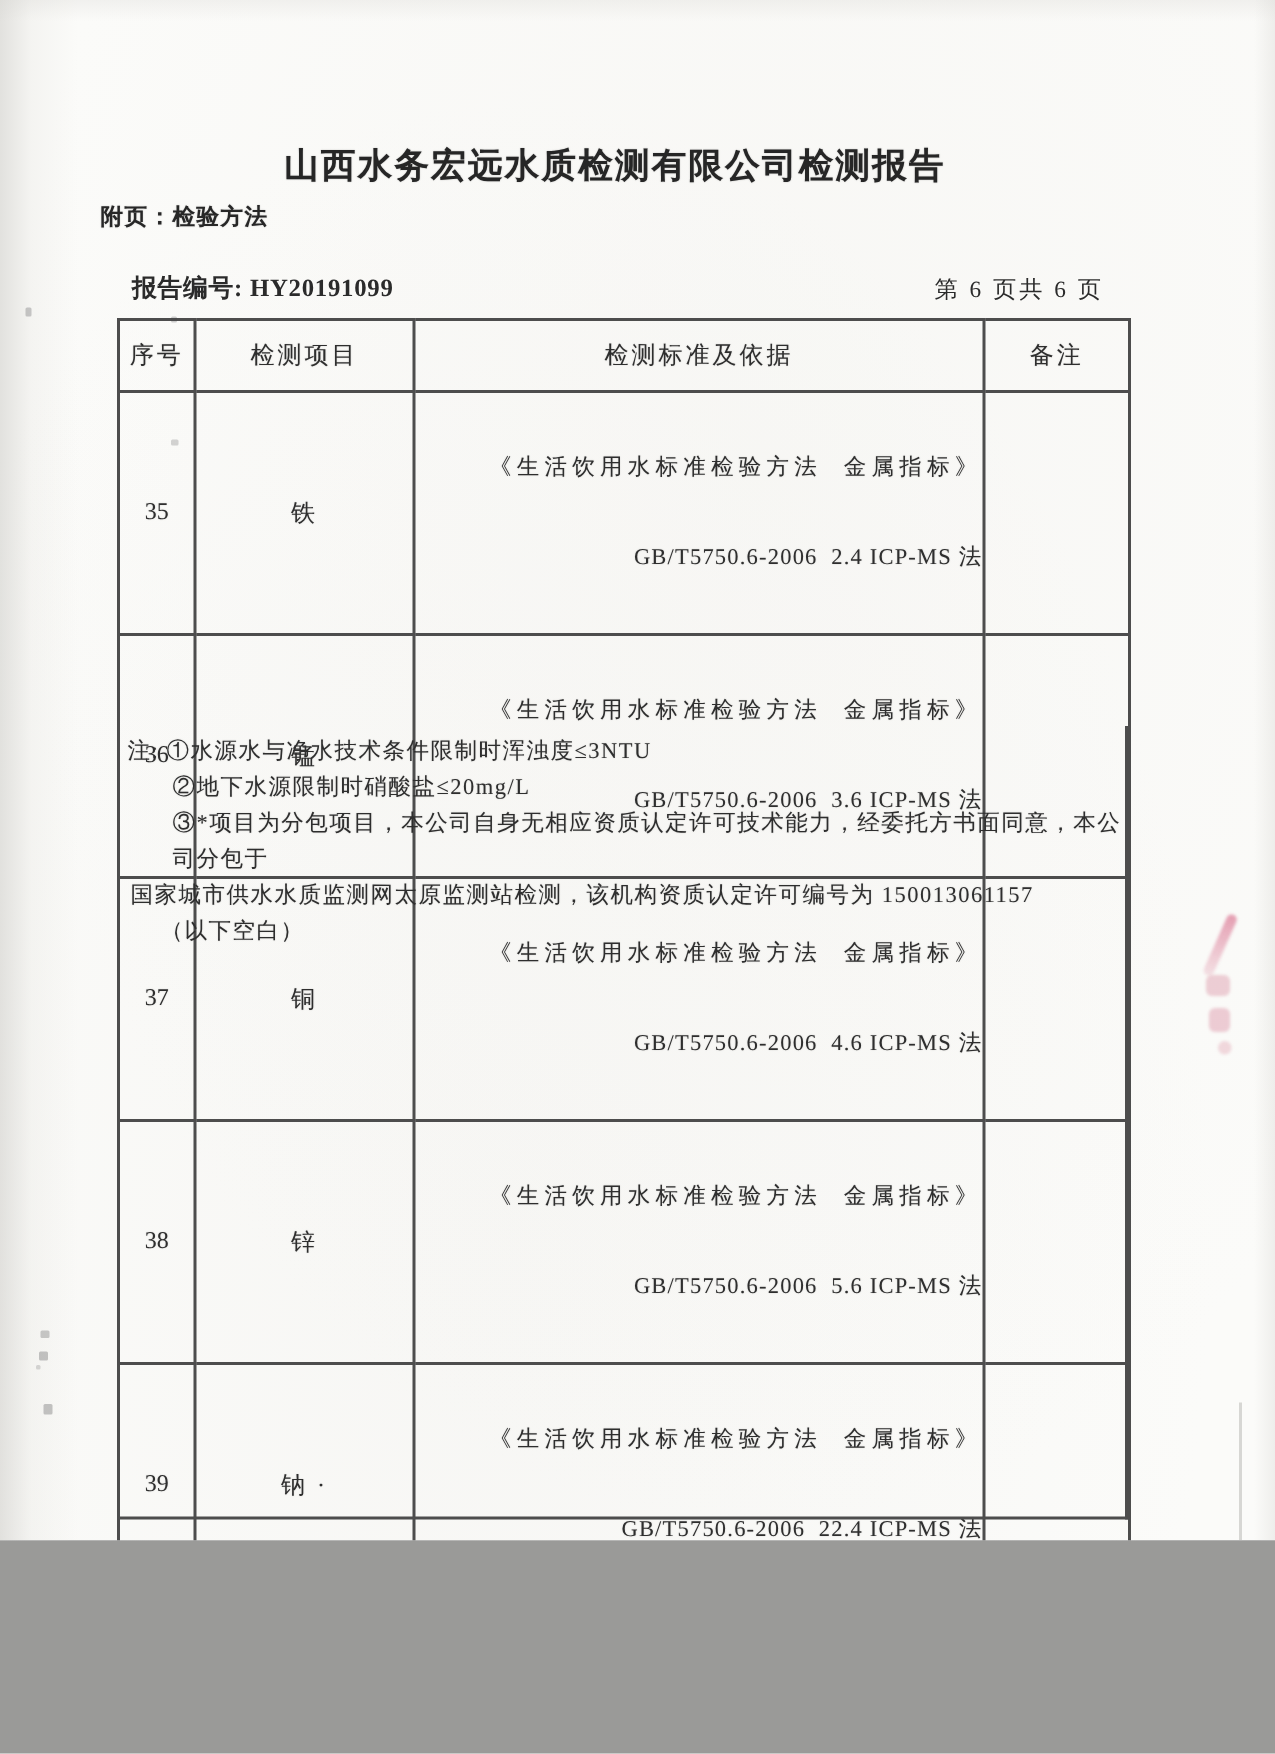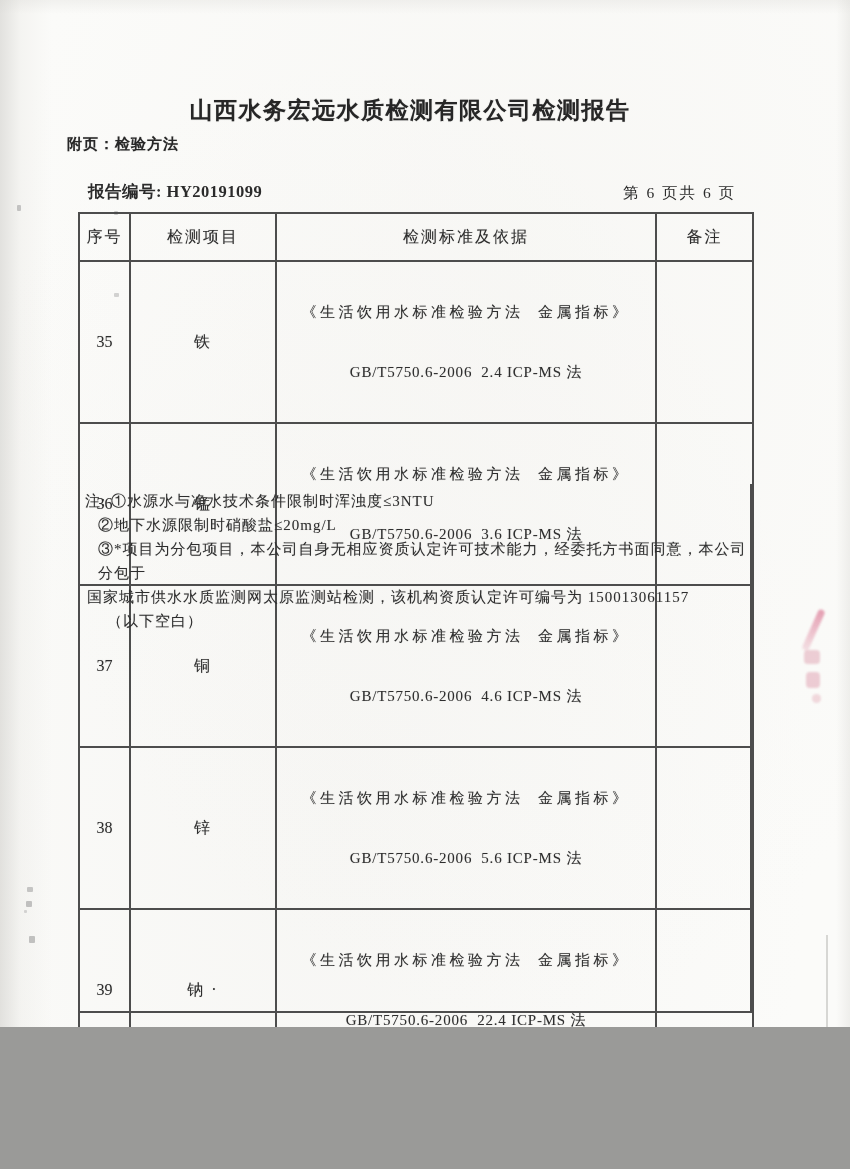--- a/index.html
+++ b/index.html
@@ -39,31 +39,31 @@
   table.report col.c-std{width:380px;}
   table.report col.c-remark{width:97px;}
   table.report td,table.report th{border:2px solid #4d4d4d;padding:0;vertical-align:middle;
     font-weight:normal;color:#2e2e2e;text-shadow:0 0 1px rgba(60,60,60,.25);}
   tr.hdr{height:48px;}
   tr.hdr th{font-size:16px;letter-spacing:2px;text-align:center;}
   tr.body-row{height:44px;}
   tr.body-row.first{height:48px;}
   td.no-cell{text-align:center;font-size:16px;}
   td.item-cell{text-align:center;font-size:16px;letter-spacing:2px;}
-  td.std-cell{text-align:center;padding:2px 4px 2px 11px;font-size:15px;line-height:20px;white-space:pre-wrap;margin-left:12px;}
+  td.std-cell{text-align:right;padding:2px 4px 2px 11px;font-size:15px;line-height:20px;white-space:pre-wrap;margin-left:12px;}
   .std-l1{letter-spacing:3.5px;}
   .std-l2{letter-spacing:.8px;}
 
   .notes-box{position:absolute;left:78px;top:484px;width:674px;height:529px;box-sizing:border-box;
     border:2px solid #4d4d4d;border-top:none;padding-top:5px;
     font-size:15px;line-height:24px;color:#2e2e2e;letter-spacing:1px;
     text-shadow:0 0 1px rgba(60,60,60,.25);}
   .note-line{white-space:pre-wrap;}
   .ind-a{padding-left:5px;}
-  .ind-b{padding-left:18px;}
+  .ind-b{padding-left:35px;}
   .ind-c{padding-left:7px;}
   .ind-d{padding-left:27px;}
 
   .stamp-remnant{position:absolute;left:796px;top:606px;width:38px;height:102px;pointer-events:none;}
   .stamp-streak{position:absolute;left:14px;top:2px;width:7px;height:44px;border-radius:6px;
     background:linear-gradient(165deg, rgba(216,106,138,.65), rgba(224,150,170,.25));
     transform:rotate(24deg);filter:blur(1px);}
   .stamp-blot1{position:absolute;left:8px;top:44px;width:16px;height:14px;border-radius:4px;
     background:rgba(200,90,120,.28);filter:blur(1.2px);}
   .stamp-blot2{position:absolute;left:10px;top:66px;width:14px;height:16px;border-radius:4px;

